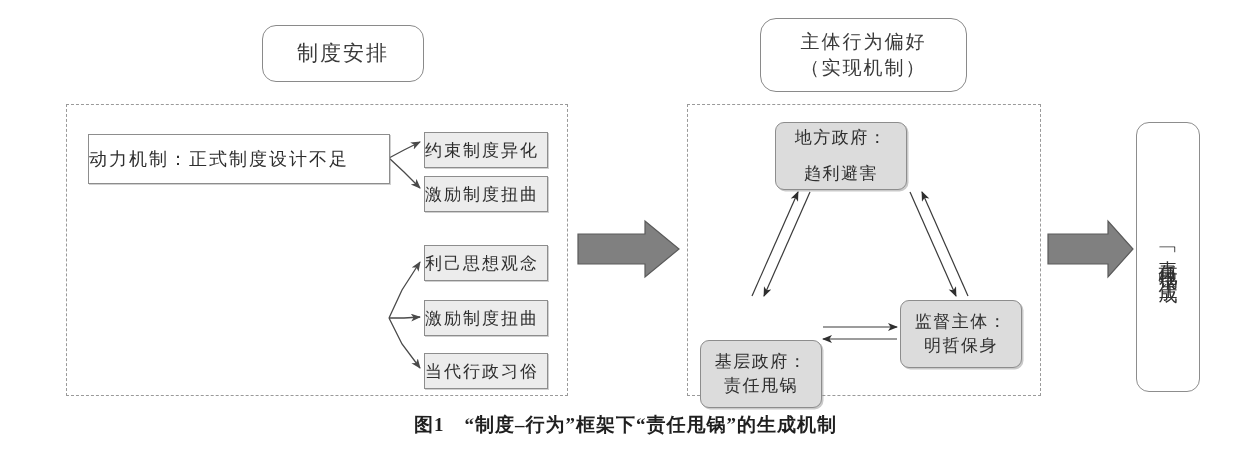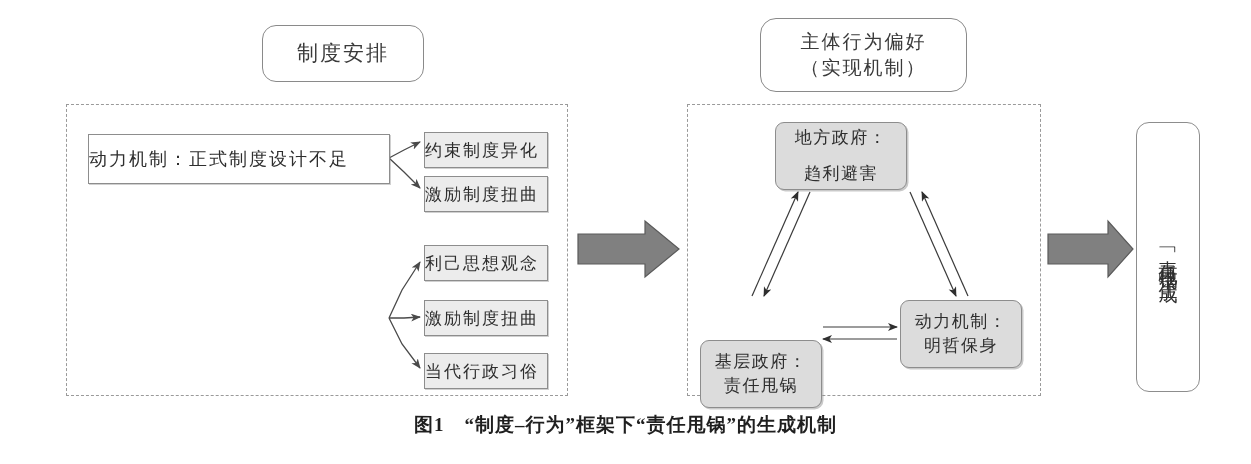--- a/index.html
+++ b/index.html
@@ -201,21 +201,21 @@
 
   <div class="abs round-box" id="node-local">
     <span>地方政府：</span>
     <span>趋利避害</span>
   </div>
   <div class="abs round-box" id="node-grass">
     <span>基层政府：</span>
     <span>责任甩锅</span>
   </div>
   <div class="abs round-box" id="node-super">
-    <span>动力机制：</span>
+    <span>监督主体：</span>
     <span>明哲保身</span>
   </div>
 
   <div class="abs" id="box-result">
     <span class="vtext">「责任甩锅」生成</span>
   </div>
 
   <div class="abs" id="caption">
     <span>图1</span><span class="gap"></span><span>“制度–行为”框架下“责任甩锅”的生成机制</span>
   </div>

